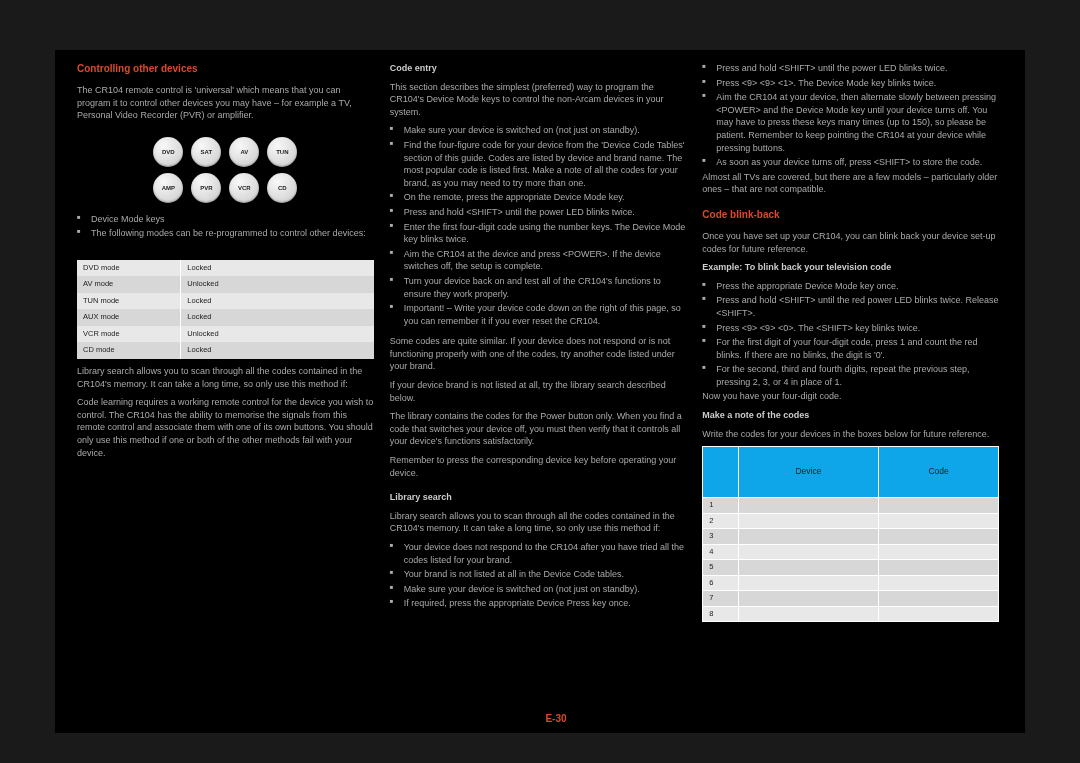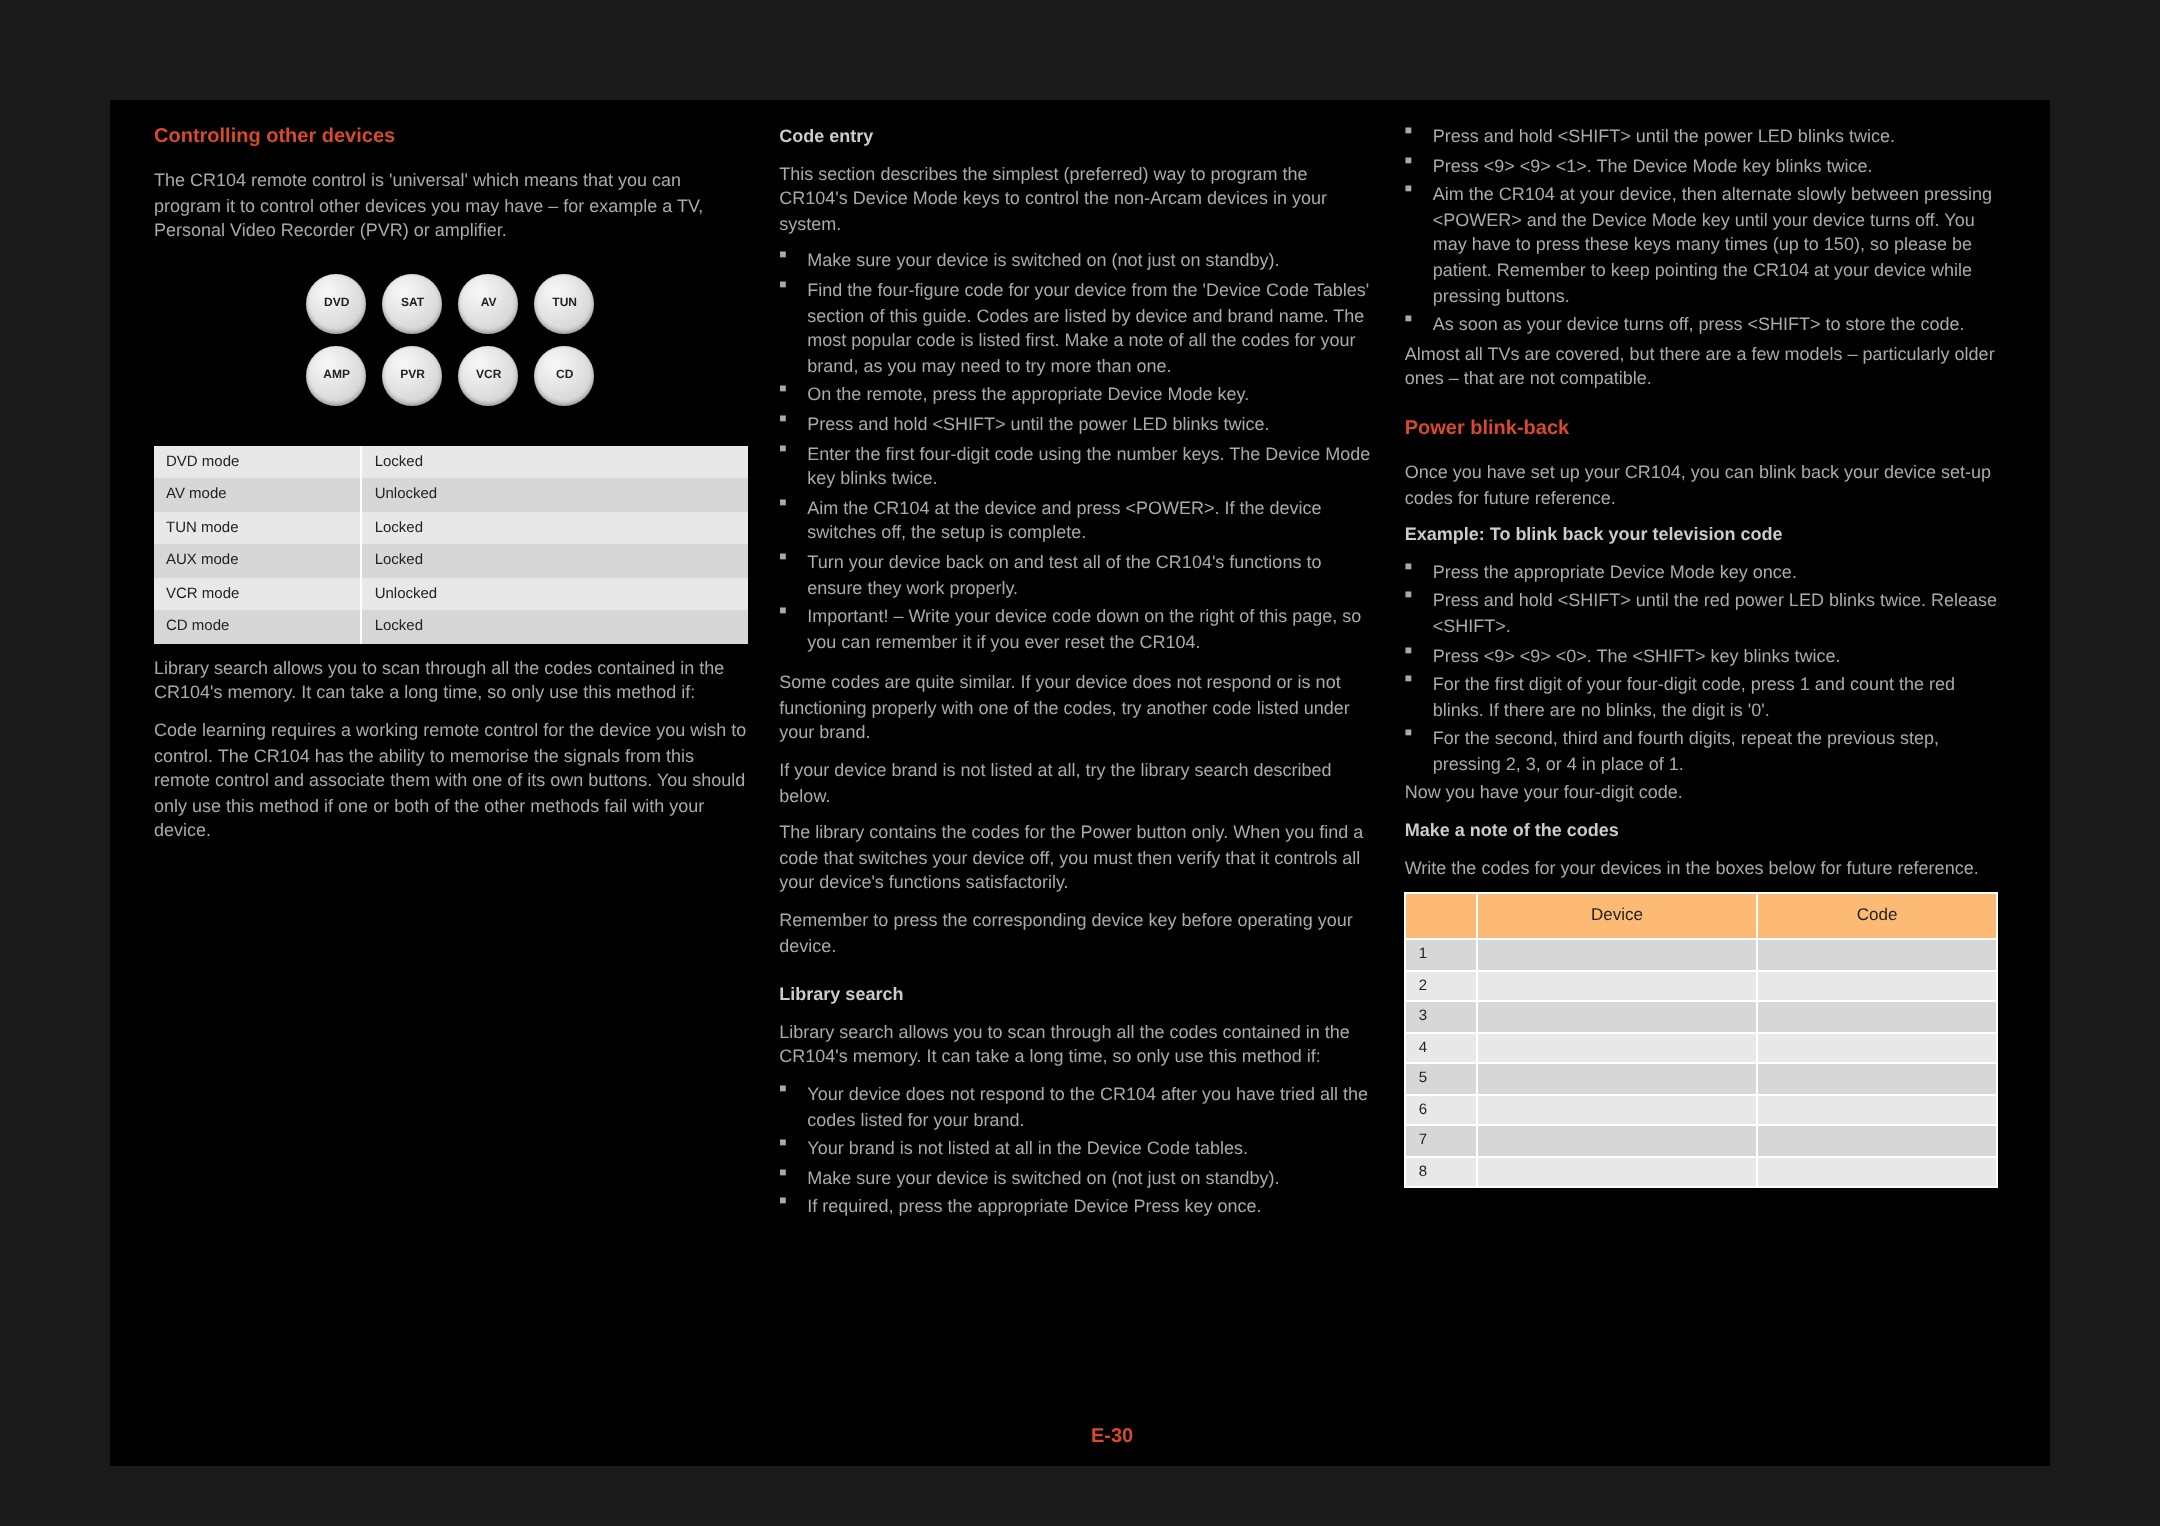--- a/index.html
+++ b/index.html
@@ -84,22 +84,22 @@
     .mode-table tr:nth-child(even) td { background: #d7d7d7; }
     .mode-table td:first-child { width: 35%; border-right: 1px solid #fff; }
     .code-table {
       width: 100%;
       border-collapse: collapse;
       font-size: 7.5px;
       color: #222;
       margin-top: 5px;
     }
     .code-table th {
-      background: #fdba74;
-      padding: 5px 6px;
+      background: #0ea5e9;
+      padding: 19px 6px;
       font-weight: normal;
       border: 1px solid #fff;
       font-size: 8.5px;
     }
     .code-table td {
       padding: 2px 6px;
       border: 1px solid #fff;
       height: 12px;
     }
     .code-table td:first-child { width: 12%; }
@@ -129,20 +129,24 @@
     <div class="device-buttons">
       <div class="device-btn">DVD</div>
       <div class="device-btn">SAT</div>
       <div class="device-btn">AV</div>
       <div class="device-btn">TUN</div>
       <div class="device-btn">AMP</div>
       <div class="device-btn">PVR</div>
       <div class="device-btn">VCR</div>
       <div class="device-btn">CD</div>
     </div>
+    <ul>
+      <li class="bullet">Device Mode keys</li>
+      <li class="bullet">The following modes can be re-programmed to control other devices:</li>
+    </ul>
     <table class="mode-table">
       <tbody id="mode-body">
           <tr>
             <td>DVD mode</td>
             <td>Locked</td>
           </tr>
           <tr>
             <td>AV mode</td>
             <td>Unlocked</td>
           </tr>
@@ -201,21 +205,21 @@
 
   <div class="column">
     <ul id="col3-ul1">
         <li class="bullet">Press and hold &lt;SHIFT&gt; until the power LED blinks twice.</li>
         <li class="bullet">Press &lt;9&gt; &lt;9&gt; &lt;1&gt;. The Device Mode key blinks twice.</li>
         <li class="bullet">Aim the CR104 at your device, then alternate slowly between pressing &lt;POWER&gt; and the Device Mode key until your device turns off. You may have to press these keys many times (up to 150), so please be patient. Remember to keep pointing the CR104 at your device while pressing buttons.</li>
         <li class="bullet">As soon as your device turns off, press &lt;SHIFT&gt; to store the code.</li>
       </ul>
     <p>Almost all TVs are covered, but there are a few models – particularly older ones – that are not compatible.</p>
     <div class="spacer"></div>
-    <div class="heading">Power blink-back</div>
+    <div class="heading">Code blink-back</div>
     <p>Once you have set up your CR104, you can blink back your device set-up codes for future reference.</p>
     <p class="b">Example: To blink back your television code</p>
     <ul id="col3-ul2">
         <li class="bullet">Press the appropriate Device Mode key once.</li>
         <li class="bullet">Press and hold &lt;SHIFT&gt; until the red power LED blinks twice. Release &lt;SHIFT&gt;.</li>
         <li class="bullet">Press &lt;9&gt; &lt;9&gt; &lt;0&gt;. The &lt;SHIFT&gt; key blinks twice.</li>
         <li class="bullet">For the first digit of your four-digit code, press 1 and count the red blinks. If there are no blinks, the digit is '0'.</li>
         <li class="bullet">For the second, third and fourth digits, repeat the previous step, pressing 2, 3, or 4 in place of 1.</li>
       </ul>
     <p>Now you have your four-digit code.</p>

